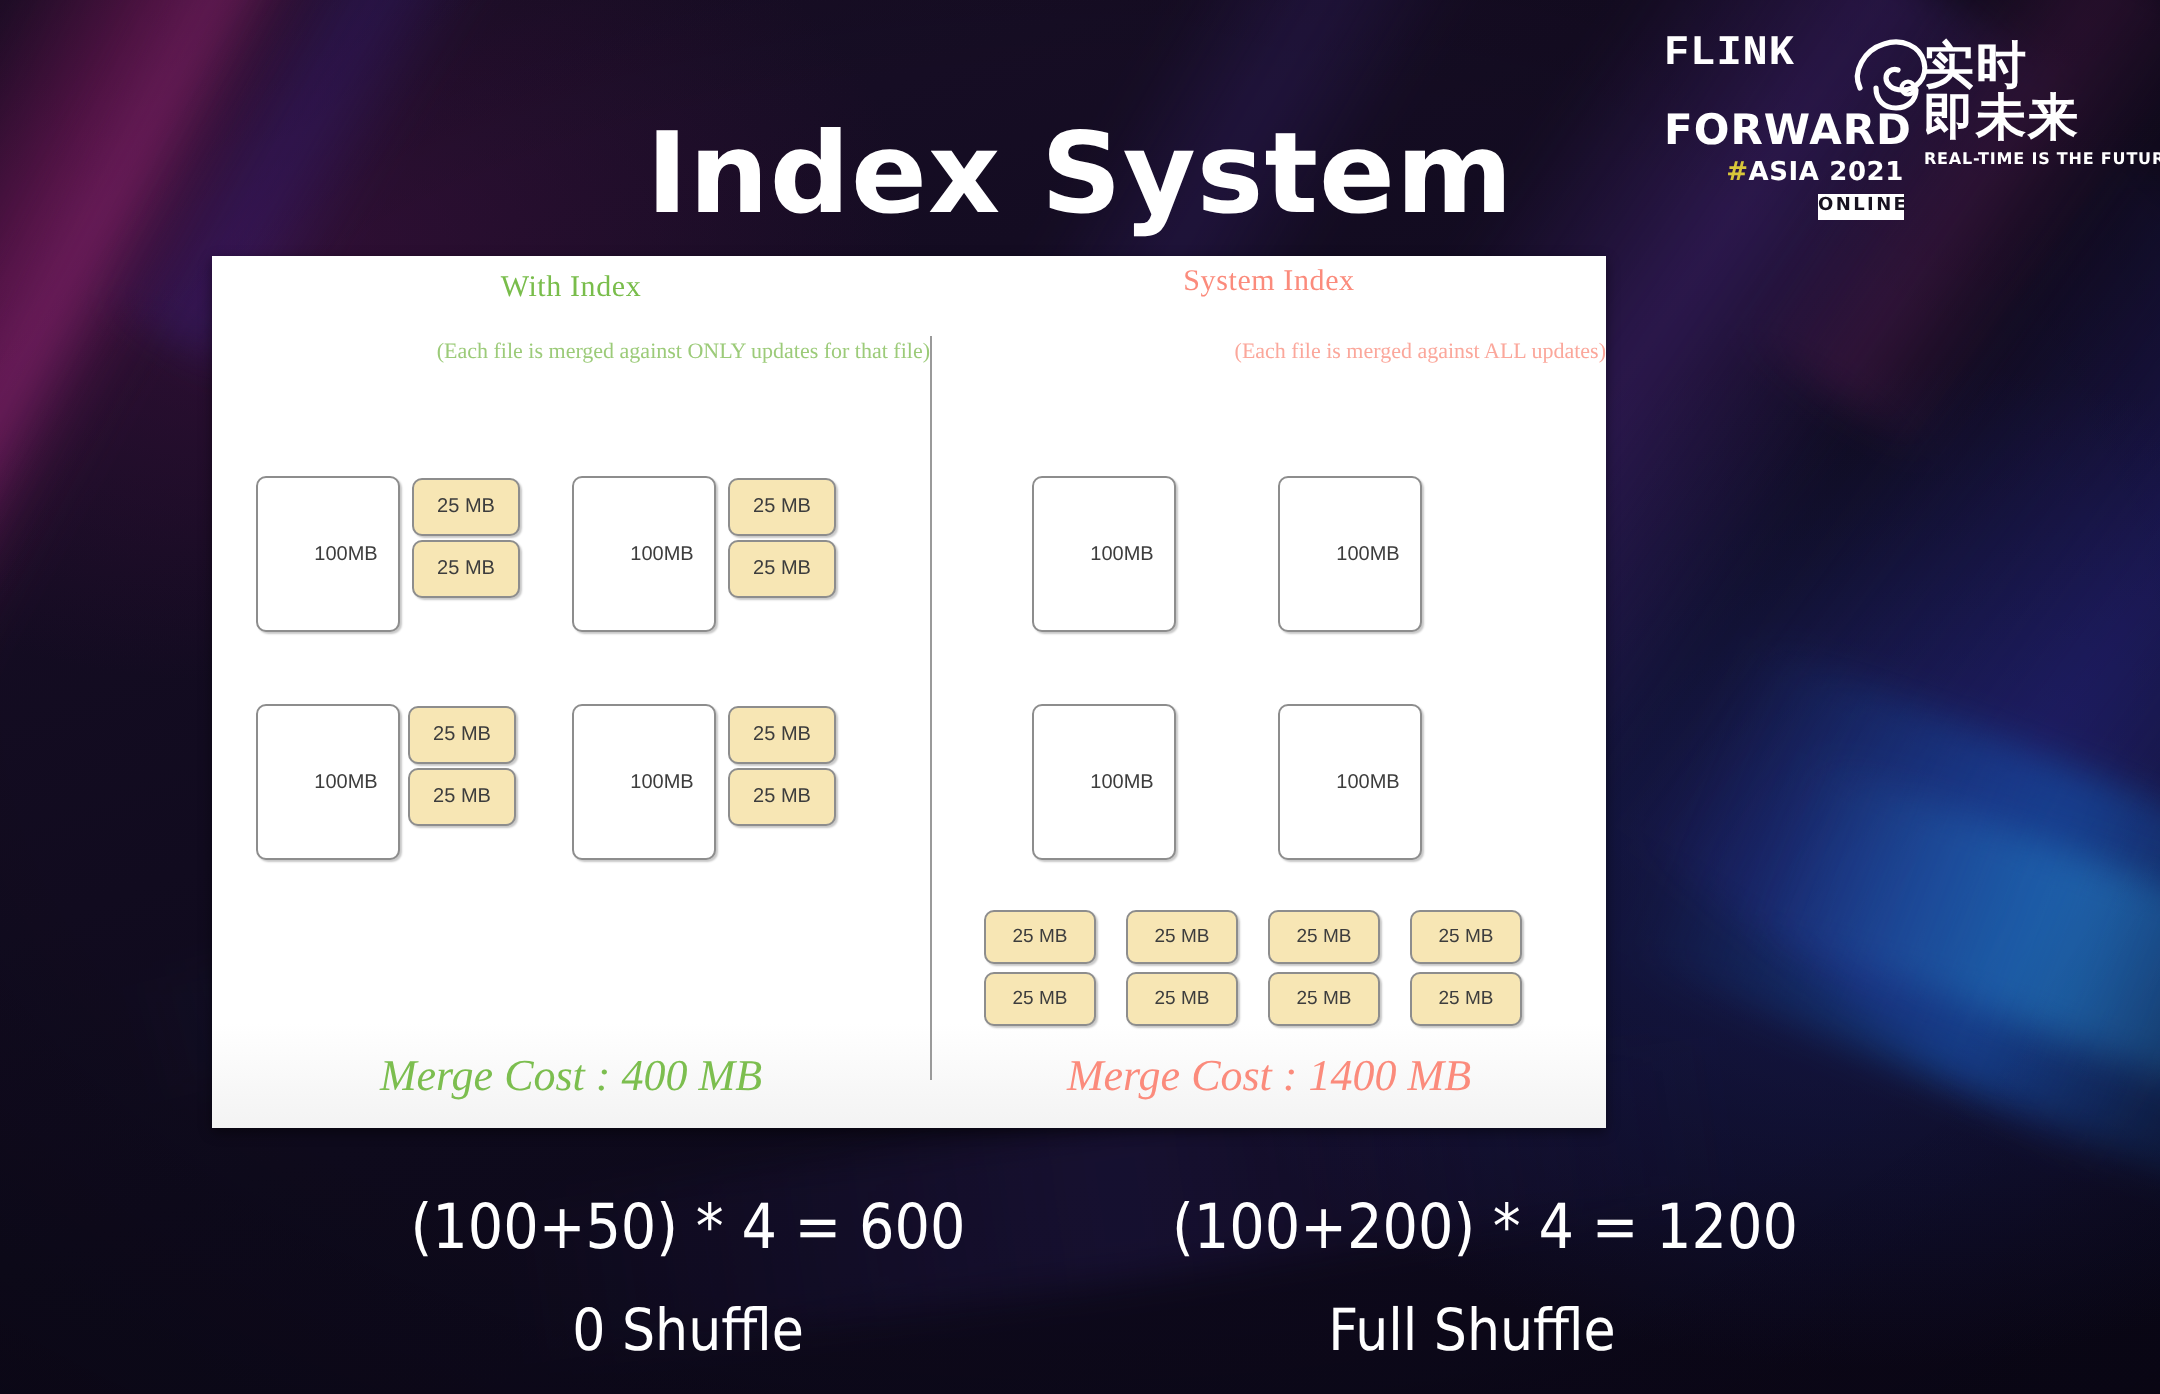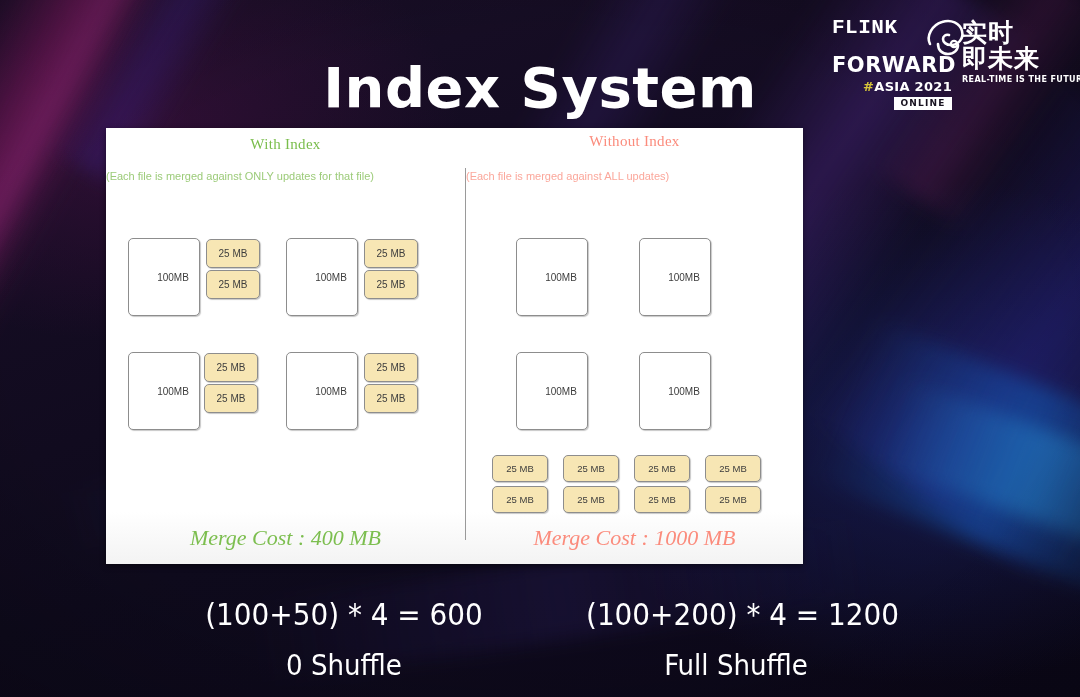--- a/index.html
+++ b/index.html
@@ -94,21 +94,21 @@
     font-family: "DejaVu Sans", sans-serif;
     font-size: 13px;
     font-weight: bold;
     color: #ffffff;
     letter-spacing: 0.3px;
   }
   .ff-asia .hash { color: #d8c63a; }
   .ff-online {
     margin-top: 3px;
     margin-left: auto;
-    width: 58px;
+    width: 43px;
     background: #ffffff;
     color: #17111f;
     font-family: "DejaVu Sans", sans-serif;
     font-size: 9px;
     font-weight: bold;
     letter-spacing: 1.2px;
     text-align: center;
     padding: 1px 0 2px;
   }
   .squirrel { position: absolute; right: -16px; top: -4px; width: 46px; height: 44px; }
@@ -169,22 +169,22 @@
   .head {
     text-align: center;
     font-family: "Liberation Serif", serif;
     font-size: 15px;
     letter-spacing: 0.3px;
   }
   .head-left  { margin-top: 8px;  color: #79bd4b; }
   .head-right { margin-top: 5px;  color: #fb8b7c; }
 
   .sub {
-    text-align: left;
-    font-family: Liberation Sans, sans-serif;
+    text-align: right;
+    font-family: Liberation Serif, serif;
     font-size: 11px;
   }
   .sub-left  { margin-top: 17px; color: #9ccb79; }
   .sub-right { margin-top: 20px; color: #fba79b; }
 
   
   .box {
     position: absolute;
     box-sizing: border-box;
     border: 1px solid #8d8d8d;
@@ -303,39 +303,39 @@
       <div class="box box-small" style="left:98px;  top:256px;">25 MB</div>
 
       <div class="box box-big" style="left:180px; top:224px;">100MB</div>
       <div class="box box-small" style="left:258px; top:225px;">25 MB</div>
       <div class="box box-small" style="left:258px; top:256px;">25 MB</div>
 
       <div class="merge merge-left">Merge Cost : 400 MB</div>
     </div>
 
     <div class="half half-right">
-      <div class="head head-right">Without Index</div>
+      <div class="head head-right">System Index</div>
       <div class="sub sub-right">(Each file is merged against ALL updates)</div>
 
       <div class="box box-big" style="left:50px;  top:110px;">100MB</div>
       <div class="box box-big" style="left:173px; top:110px;">100MB</div>
       <div class="box box-big" style="left:50px;  top:224px;">100MB</div>
       <div class="box box-big" style="left:173px; top:224px;">100MB</div>
 
       <div class="box box-wide" style="left:26px;  top:327px;">25 MB</div>
       <div class="box box-wide" style="left:97px;  top:327px;">25 MB</div>
       <div class="box box-wide" style="left:168px; top:327px;">25 MB</div>
       <div class="box box-wide" style="left:239px; top:327px;">25 MB</div>
 
       <div class="box box-wide" style="left:26px;  top:358px;">25 MB</div>
       <div class="box box-wide" style="left:97px;  top:358px;">25 MB</div>
       <div class="box box-wide" style="left:168px; top:358px;">25 MB</div>
       <div class="box box-wide" style="left:239px; top:358px;">25 MB</div>
 
-      <div class="merge merge-right">Merge Cost : 1000 MB</div>
+      <div class="merge merge-right">Merge Cost : 1400 MB</div>
     </div>
   </div>
 
   <div class="captions">
     <div class="cap-row r1">
       <div class="cap-cell">(100+50) * 4 = 600</div>
       <div class="cap-cell">(100+200) * 4 = 1200</div>
     </div>
     <div class="cap-row r2">
       <div class="cap-cell">0 Shuffle</div>

